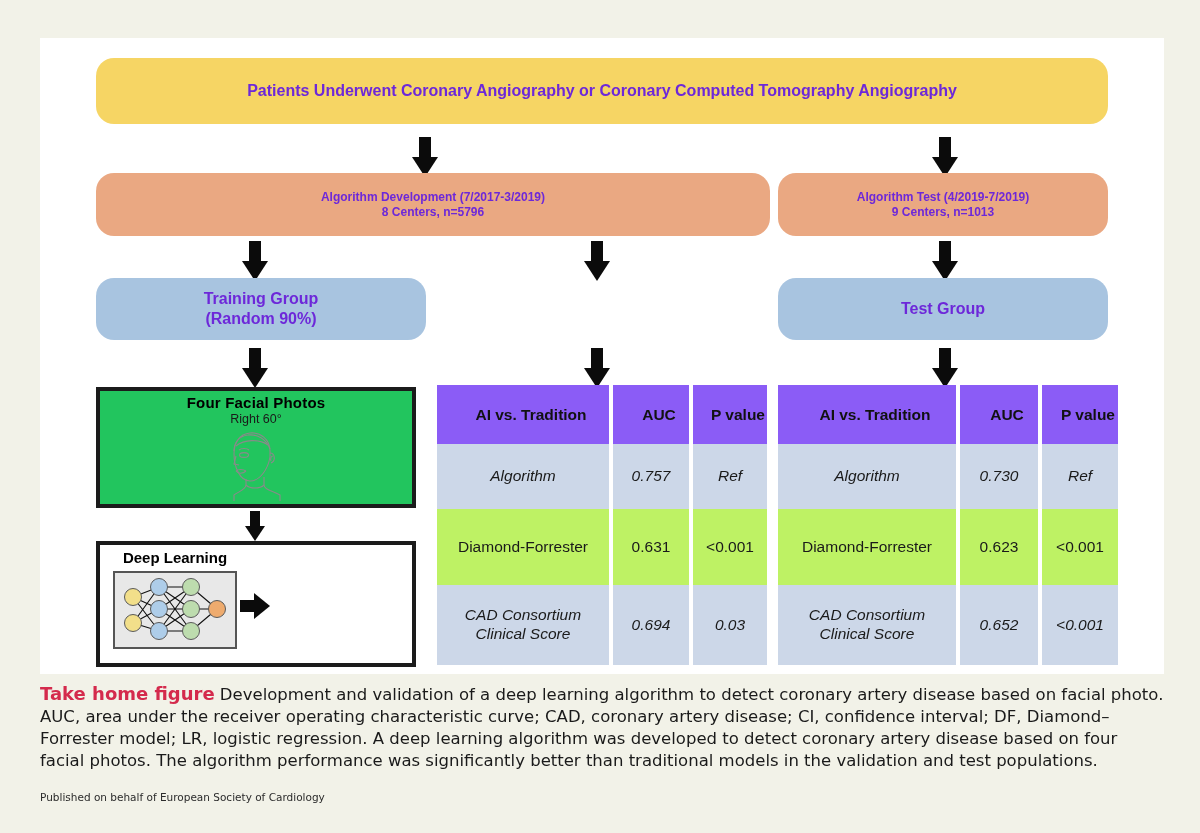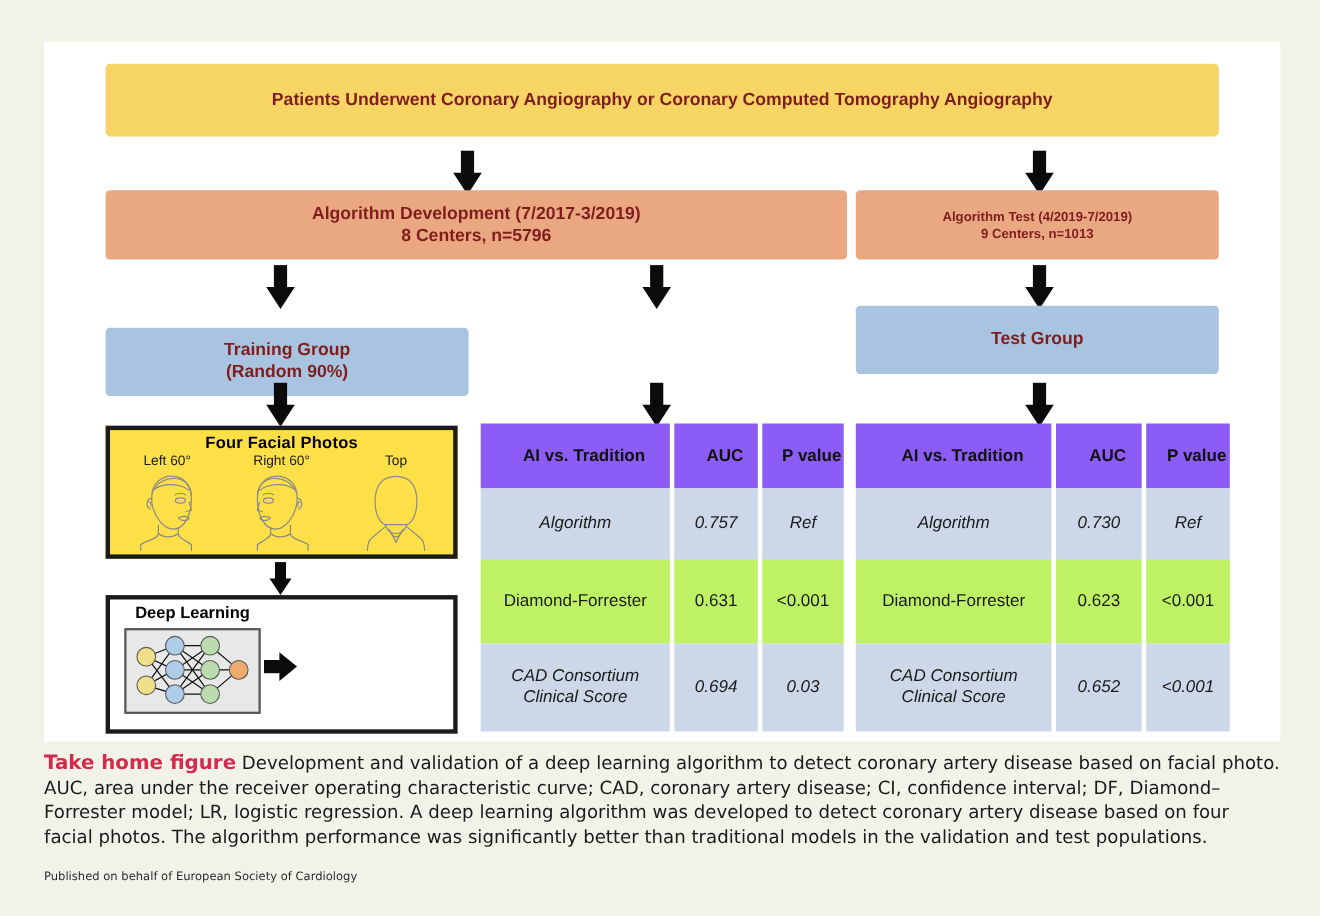--- a/index.html
+++ b/index.html
@@ -14,25 +14,25 @@
   
   .figure-panel {
     position: absolute;
     left: 40px; top: 38px; width: 1124px; height: 636px;
     background: #ffffff;
   }
 
   
   .flowbox {
     position: absolute;
-    border-radius: 4px;
+    border-radius: 18px;
     display: flex; flex-direction: column;
     align-items: center; justify-content: center;
     text-align: center;
-    color: #7f1d1d;
+    color: #6d28d9;
     font-weight: bold;
     line-height: 1.25;
   }
   .box-yellow { background: #f6d564; }
   .box-orange { background: #eaa882; }
   .box-blue   { background: #a8c4e0; }
 
   .flowbox .ln { display: block; }
 
   
@@ -52,21 +52,21 @@
     border-top: 20px solid #0b0b0b;
   }
   .arrow.small { width: 20px; height: 30px; }
   .arrow.small .shaft { left: 5px; width: 10px; height: 16px; }
   .arrow.small .head { top: 15px; border-left-width: 10px; border-right-width: 10px; border-top-width: 15px; }
 
   
   .photos-panel {
     position: absolute;
     left: 96px; top: 387px; width: 320px; height: 121px;
-    background: #fde047;
+    background: #22c55e;
     border: 4px solid #1b1b1b;
   }
   .photos-title {
     text-align: center; font-weight: bold; font-size: 15px;
     color: #000; margin-top: 3px; letter-spacing: .2px;
   }
   .photos-row {
     display: flex; justify-content: space-around; align-items: flex-start;
     margin-top: 1px;
   }
@@ -158,21 +158,21 @@
 
     <div class="arrow" style="left:372px; top:99px;">
       <div class="shaft"></div>
         <div class="head"></div>
     </div>
     <div class="arrow" style="left:892px; top:99px;">
       <div class="shaft"></div>
         <div class="head"></div>
     </div>
 
-    <div class="flowbox box-orange" style="left:56px; top:135px; width:674px; height:63px; font-size:16px;">
+    <div class="flowbox box-orange" style="left:56px; top:135px; width:674px; height:63px; font-size:12px;">
       <span class="ln">Algorithm Development (7/2017-3/2019)</span>
       <span class="ln">8 Centers, n=5796</span>
     </div>
     <div class="flowbox box-orange" style="left:738px; top:135px; width:330px; height:63px; font-size:12px;">
       <span class="ln">Algorithm Test (4/2019-7/2019)</span>
       <span class="ln">9 Centers, n=1013</span>
     </div>
 
     <div class="arrow" style="left:202px; top:203px;">
       <div class="shaft"></div>
@@ -180,21 +180,21 @@
     </div>
     <div class="arrow" style="left:544px; top:203px;">
       <div class="shaft"></div>
         <div class="head"></div>
     </div>
     <div class="arrow" style="left:892px; top:203px;">
       <div class="shaft"></div>
         <div class="head"></div>
     </div>
 
-    <div class="flowbox box-blue" style="left:56px; top:240px; width:330px; height:62px; font-size:16px;margin-top:20px;">
+    <div class="flowbox box-blue" style="left:56px; top:240px; width:330px; height:62px; font-size:16px;">
       <span class="ln">Training Group</span>
       <span class="ln">(Random 90%)</span>
     </div>
     <div class="flowbox box-blue" style="left:738px; top:240px; width:330px; height:62px; font-size:16px;">
       <span class="ln">Test Group</span>
     </div>
 
     <div class="arrow" style="left:202px; top:310px;">
       <div class="shaft"></div>
         <div class="head"></div>
@@ -206,40 +206,20 @@
     <div class="arrow" style="left:892px; top:310px;">
       <div class="shaft"></div>
         <div class="head"></div>
     </div>
 
     <div class="photos-panel" style="left:56px; top:349px;">
       <div class="photos-title">Four Facial Photos</div>
       <div class="photos-row">
 
 
-        <div class="photo-cell">
-          <div class="photo-cap">Left 60°</div>
-          <svg width="64" height="74" viewBox="0 0 64 74">
-            <g fill="none" stroke="#8a8a8a" stroke-width="1.1">
-              <path d="M18 24 C18 12 28 5 38 6 C49 7 54 16 54 27 C54 40 48 54 38 54 C28 54 20 42 18 30Z"></path>
-              <path d="M18 22 C22 11 32 7 40 8 C50 9 54 17 54 24"></path>
-              <path d="M20 18 C28 12 44 12 52 19"></path>
-              <ellipse cx="44" cy="28" rx="4.5" ry="2.4"></ellipse>
-              <path d="M39 23 C41 21 47 21 49 23"></path>
-              <path d="M52 29 L54 37 L49 38"></path>
-              <path d="M42 44 C45 42 50 42 52 44"></path>
-              <path d="M42 44 C45 47 50 47 52 44"></path>
-              <path d="M18 26 C13 26 12 34 17 36"></path>
-              <path d="M15 29 C17 29 18 32 17 34"></path>
-              <path d="M24 50 L24 58 C24 63 14 64 8 68 L8 74"></path>
-              <path d="M42 52 L42 58 C42 62 48 64 54 68 L54 74"></path>
-              <path d="M24 58 C28 62 38 62 42 58"></path>
-            </g>
-          </svg>
-        </div>
 
         <div class="photo-cell">
           <div class="photo-cap">Right 60°</div>
           <svg width="64" height="74" viewBox="0 0 64 74">
             <g fill="none" stroke="#8a8a8a" stroke-width="1.1" transform="translate(64,0) scale(-1,1)">
               <path d="M18 24 C18 12 28 5 38 6 C49 7 54 16 54 27 C54 40 48 54 38 54 C28 54 20 42 18 30Z"></path>
               <path d="M18 22 C22 11 32 7 40 8 C50 9 54 17 54 24"></path>
               <path d="M20 18 C28 12 44 12 52 19"></path>
               <ellipse cx="44" cy="28" rx="4.5" ry="2.4"></ellipse>
               <path d="M39 23 C41 21 47 21 49 23"></path>
@@ -248,33 +228,20 @@
               <path d="M42 44 C45 47 50 47 52 44"></path>
               <path d="M18 26 C13 26 12 34 17 36"></path>
               <path d="M15 29 C17 29 18 32 17 34"></path>
               <path d="M24 50 L24 58 C24 63 14 64 8 68 L8 74"></path>
               <path d="M42 52 L42 58 C42 62 48 64 54 68 L54 74"></path>
               <path d="M24 58 C28 62 38 62 42 58"></path>
             </g>
           </svg>
         </div>
 
-        <div class="photo-cell">
-          <div class="photo-cap">Top</div>
-          <svg width="64" height="74" viewBox="0 0 64 74">
-            <g fill="none" stroke="#8a8a8a" stroke-width="1.1">
-              <path d="M32 6 C19 6 13 15 13 29 C13 40 17 48 22 50 L42 50 C47 48 51 40 51 29 C51 15 45 6 32 6Z"></path>
-              <path d="M22 50 C24 55 28 58 32 58 C36 58 40 55 42 50"></path>
-              <path d="M26 54 C27 59 30 61 32 61 C34 61 37 59 38 54"></path>
-              <path d="M22 52 L10 62 C7 64 6 68 6 74"></path>
-              <path d="M42 52 L54 62 C57 64 58 68 58 74"></path>
-              <path d="M28 58 L32 66 L36 58"></path>
-            </g>
-          </svg>
-        </div>
 
       </div>
     </div>
 
     <div class="arrow small" style="left:205px; top:473px;">
       <div class="shaft"></div>
         <div class="head"></div>
     </div>
 
     <div class="dl-panel" style="left:56px; top:503px;">

